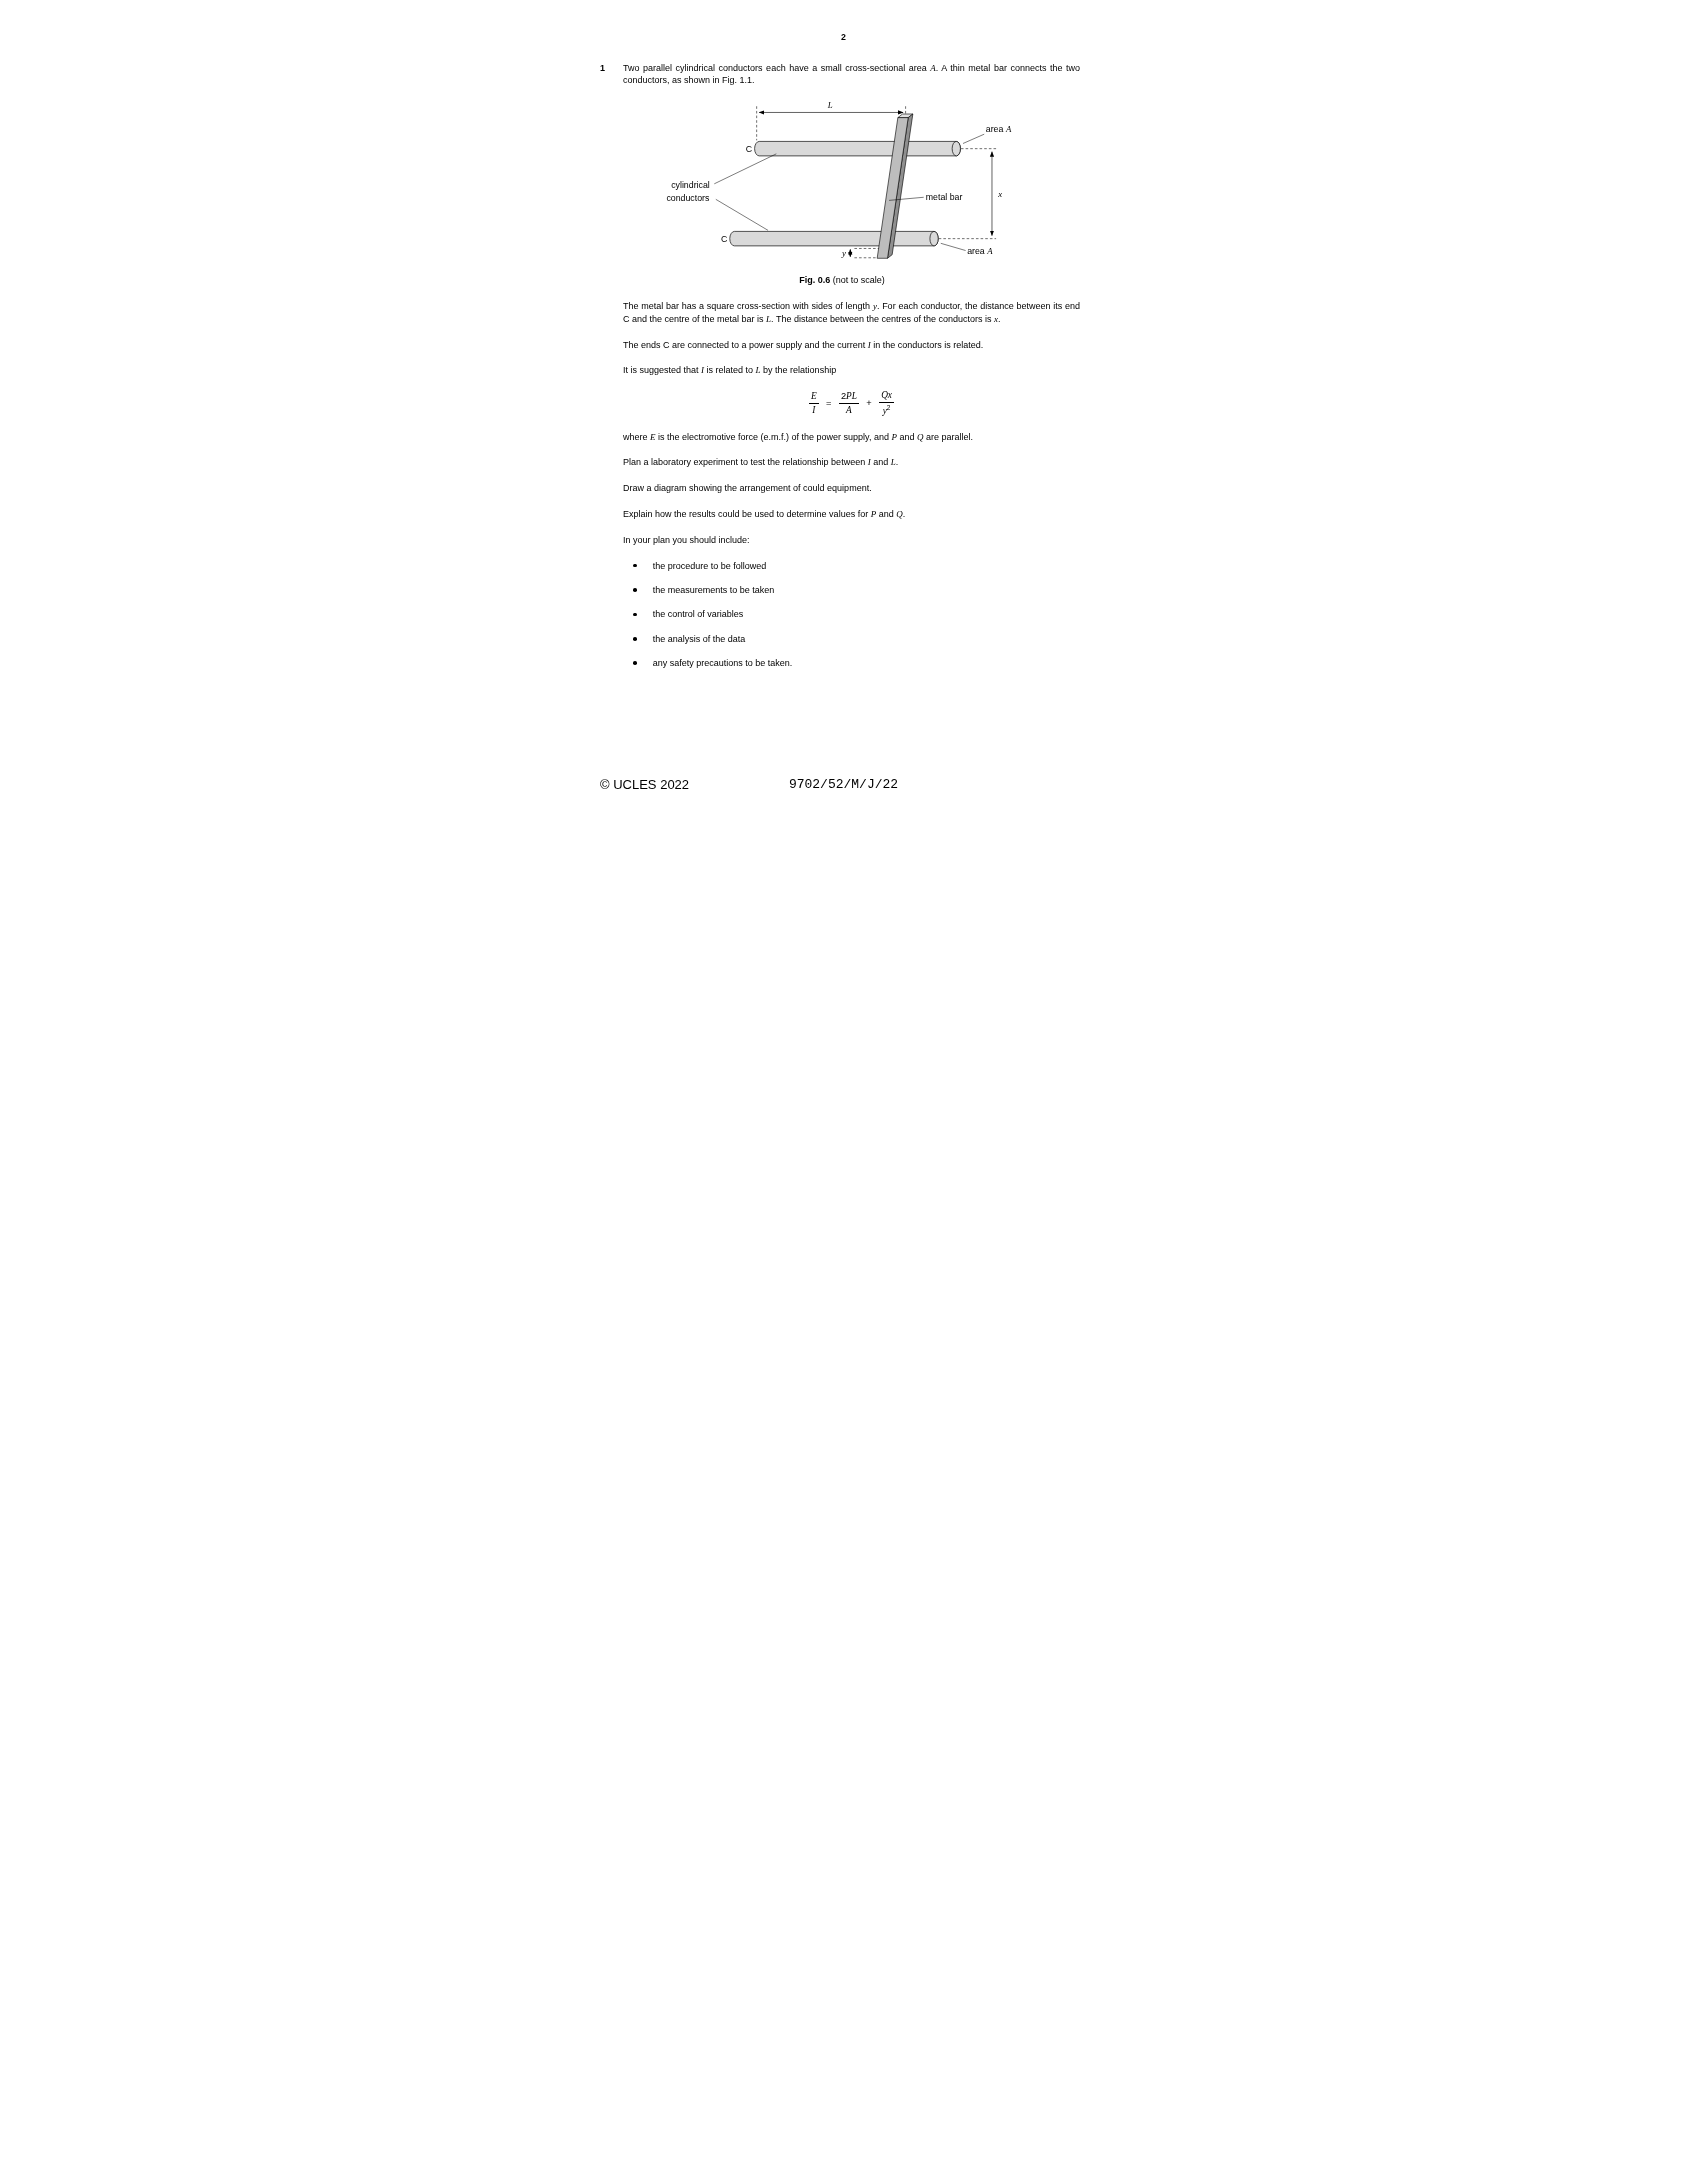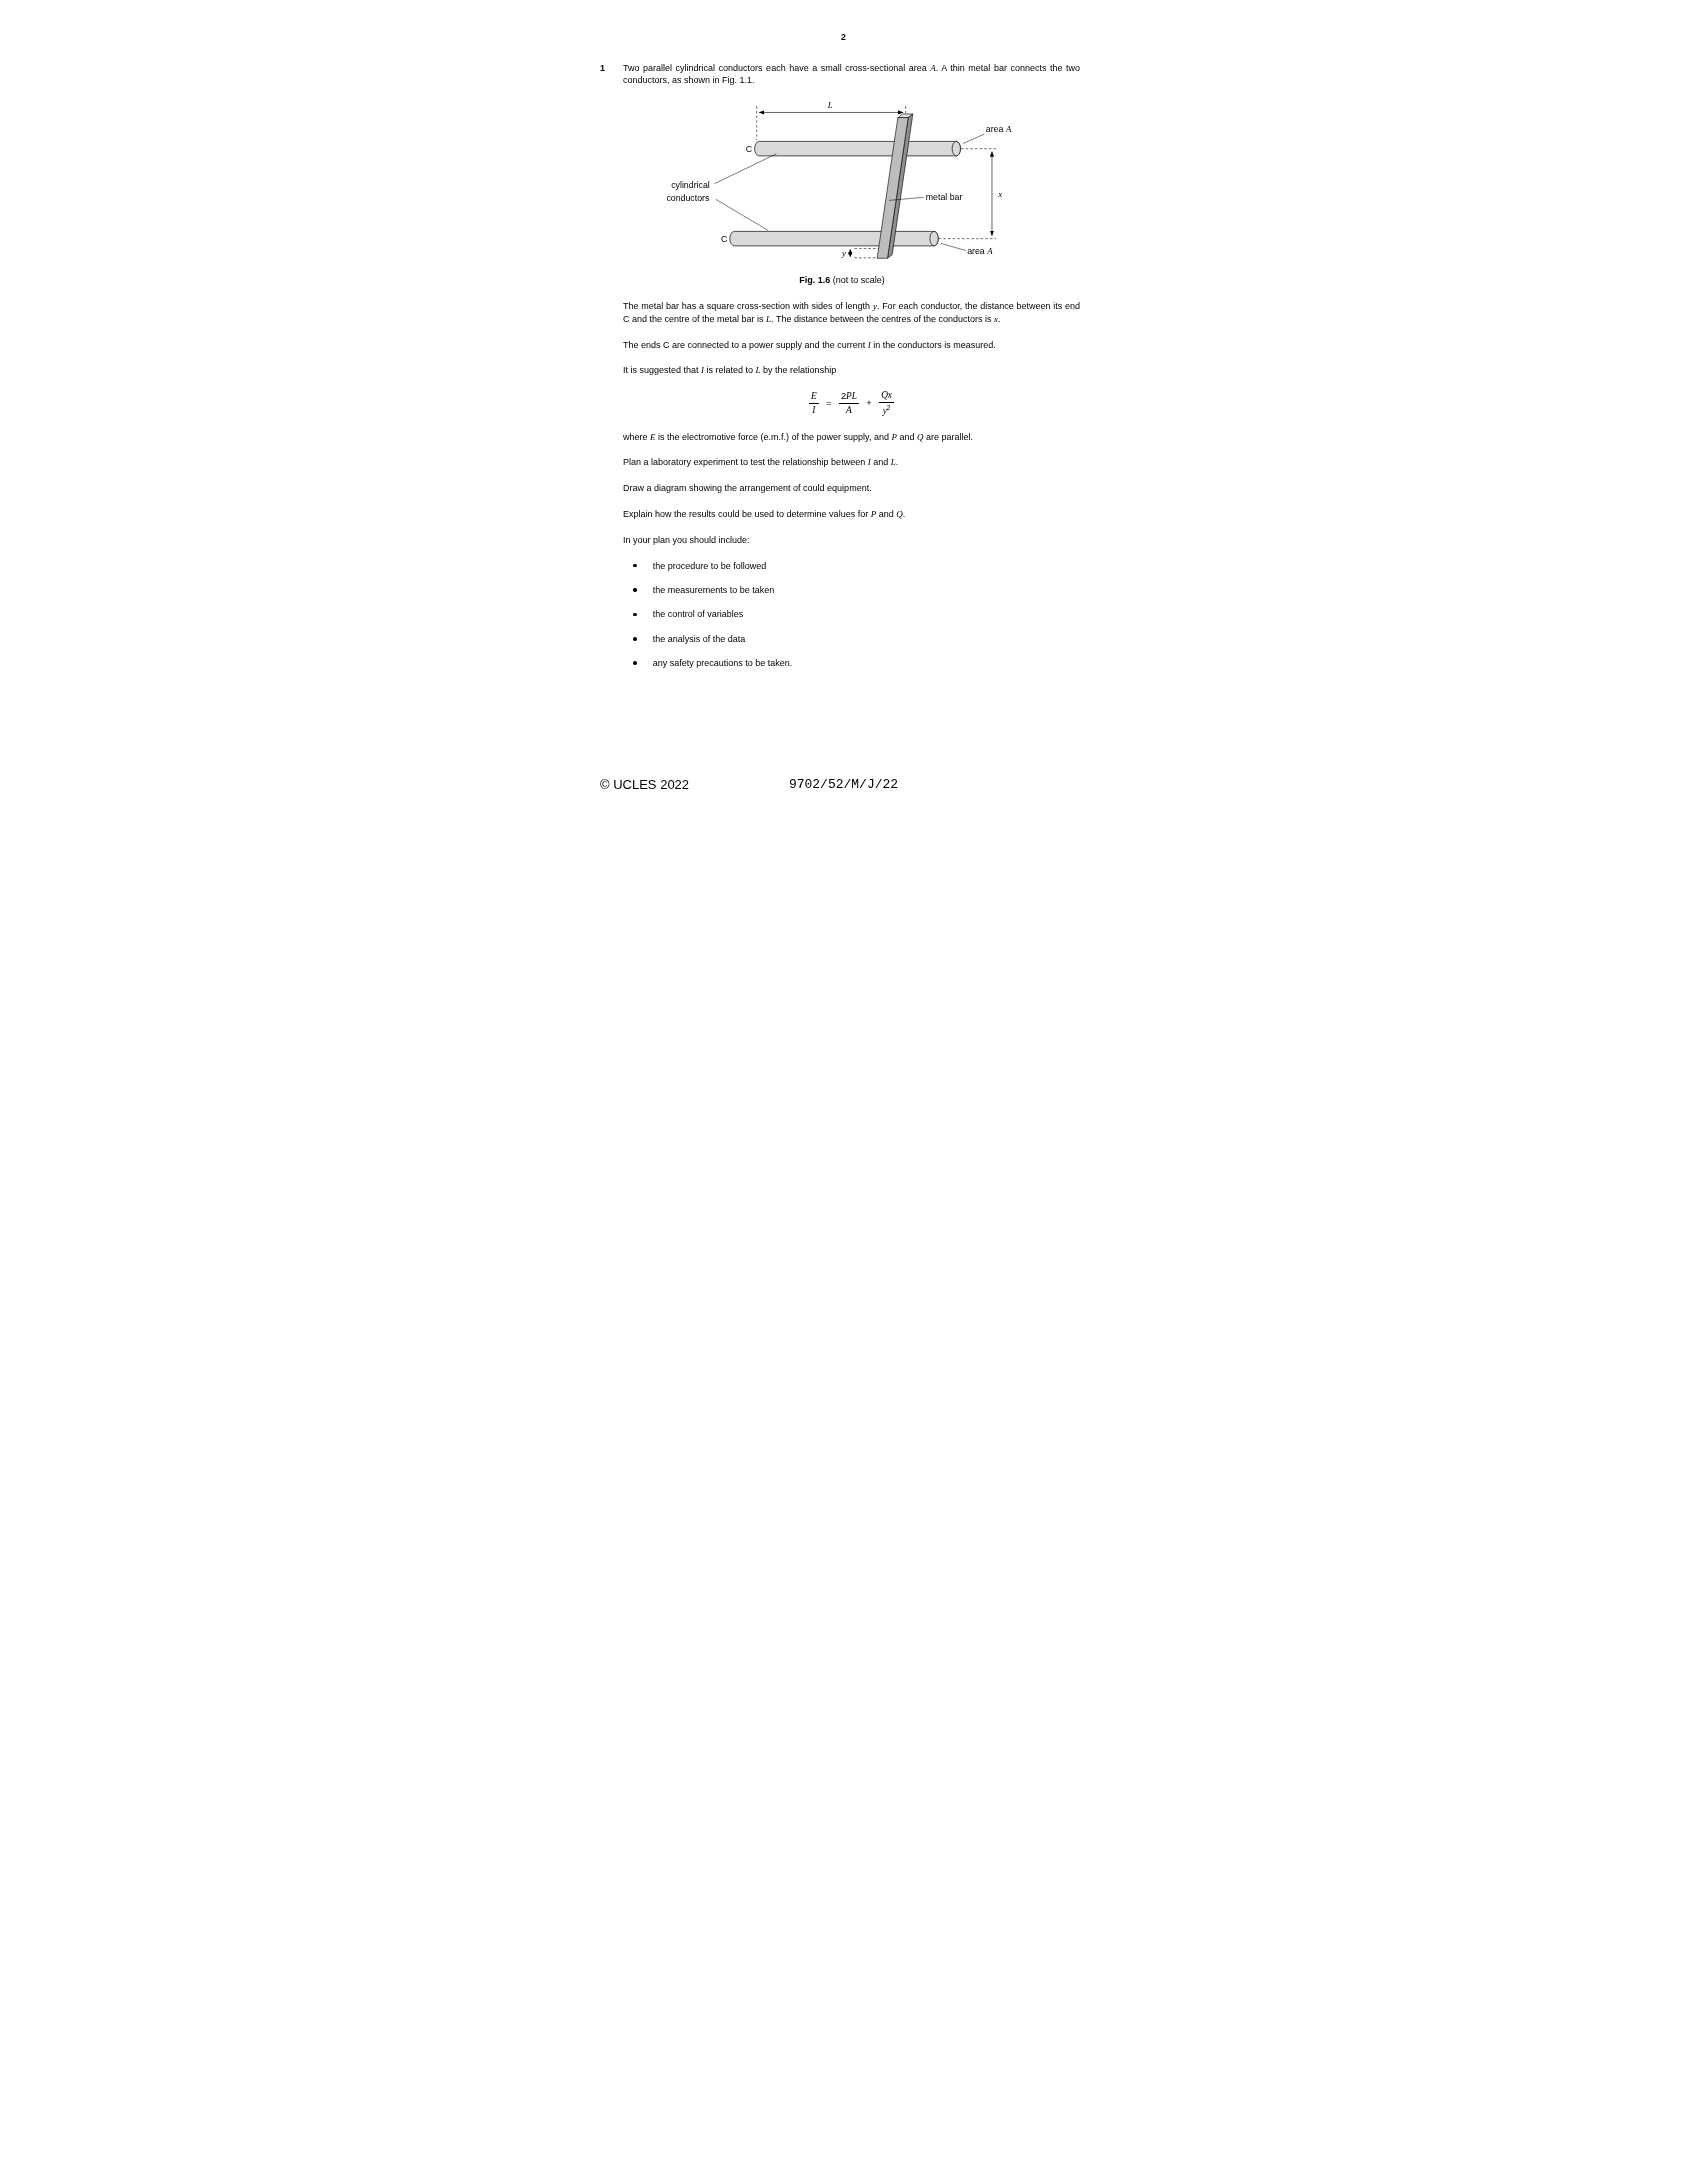--- a/index.html
+++ b/index.html
@@ -135,25 +135,25 @@
           <text class="svg-label" x="57" y="170" text-anchor="middle">cylindrical</text>
           <text class="svg-label" x="52" y="196" text-anchor="middle">conductors</text>
           <line class="solid thin" x1="103" y1="162" x2="223" y2="104"></line>
           <line class="solid thin" x1="106" y1="192" x2="207" y2="252"></line>
 
           <line class="solid thin" x1="508" y1="188" x2="441" y2="194"></line>
           <text class="svg-label" x="512" y="193" text-anchor="start">metal bar</text>
         </svg>
       </div>
 
-      <div class="caption"><span class="cap-bold">Fig. 1.6</span><span> (not to scale)</span></div>
+      <div class="caption"><span class="cap-bold">Fig. 0.6</span><span> (not to scale)</span></div>
 
       <p class="para"><span>The metal bar has a square cross-section with sides of length </span><em>y</em><span>. For each conductor, the distance between its end C and the centre of the metal bar is </span><em>L</em><span>. The distance between the centres of the conductors is </span><em>x</em><span>.</span></p>
 
-      <p class="para"><span>The ends C are connected to a power supply and the current </span><em>I</em><span> in the conductors is measured.</span></p>
+      <p class="para"><span>The ends C are connected to a power supply and the current </span><em>I</em><span> in the conductors is related.</span></p>
 
       <p class="para"><span>It is suggested that </span><em>I</em><span> is related to </span><em>L</em><span> by the relationship</span></p>
 
       <div class="equation">
         <span class="frac">
             <span class="num"><em>E</em></span>
             <span class="den"><em>I</em></span>
           </span>
         <span class="eq-op">=</span>
         <span class="frac">

